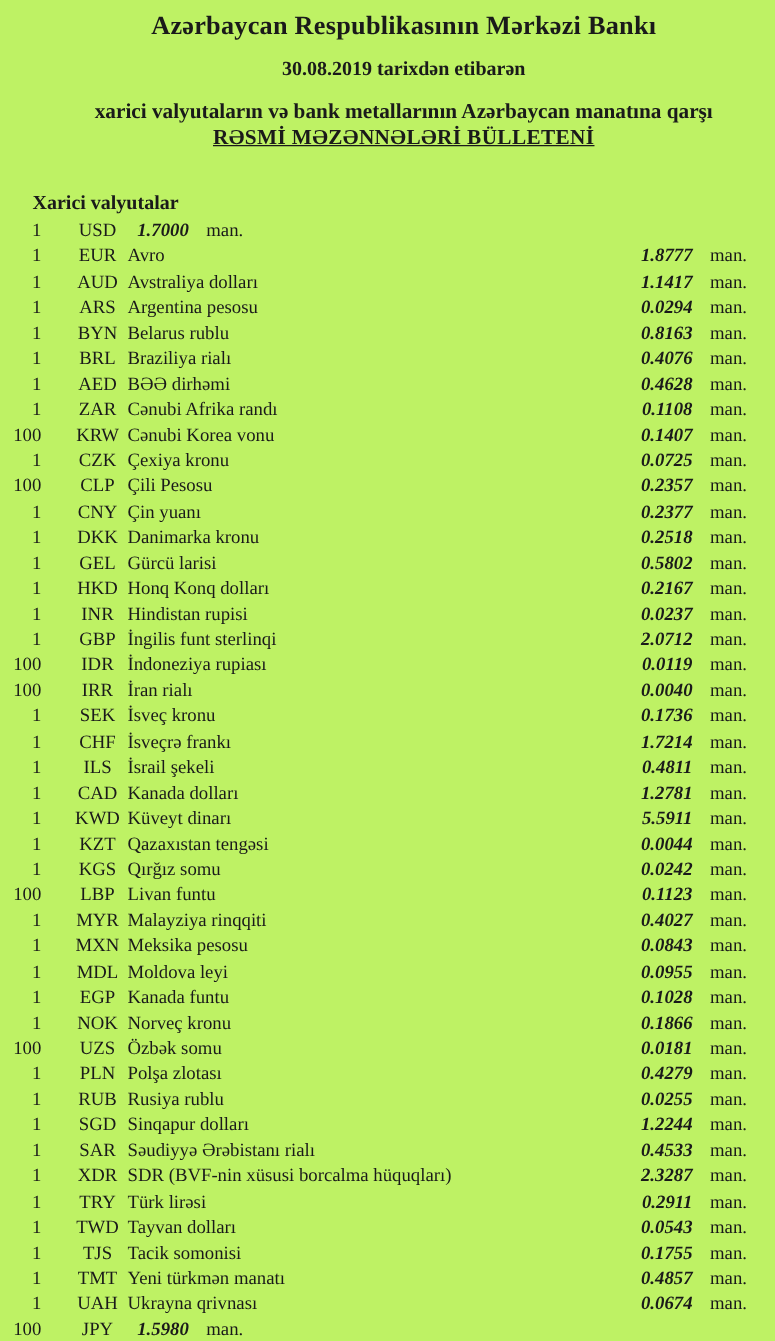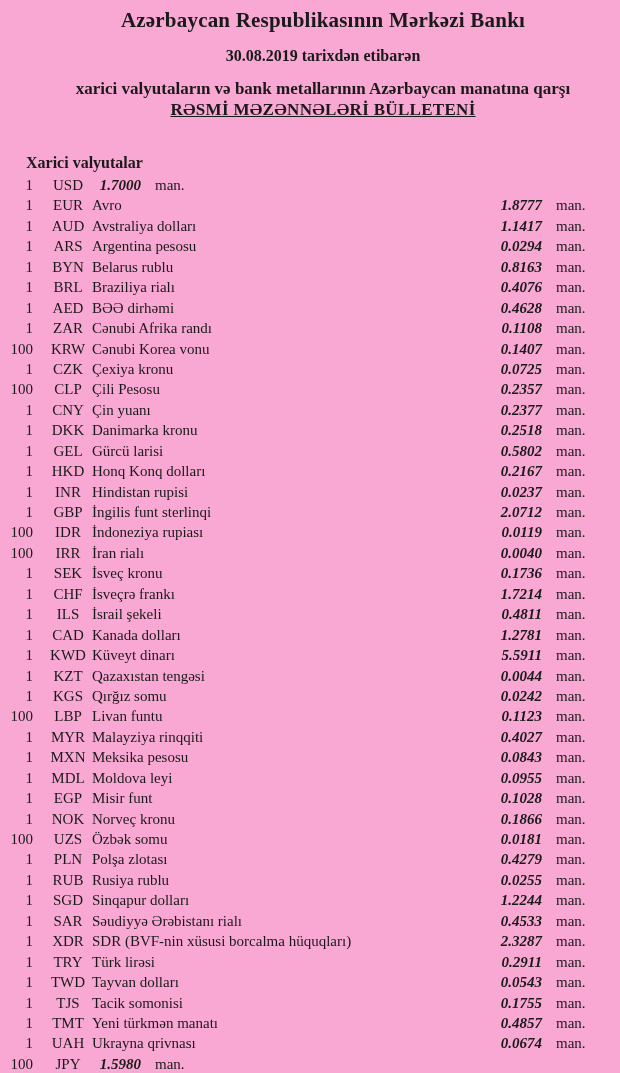--- a/index.html
+++ b/index.html
@@ -5,21 +5,21 @@
   html, body {
     margin: 0;
     padding: 0;
     background: #ffffff;
   }
   .page {
     position: relative;
     width: 620px;
     height: 1073px;
     margin: 0 auto;
-    background: #f9a8d4;
+    background: #bef264;
     color: #1a1a1a;
     font-family: "Liberation Serif", "DejaVu Serif", serif;
     overflow: hidden;
   }
   .header {
     padding-top: 7px;
     padding-left: 26px; 
     text-align: center;
   }
   .bank-title {
@@ -68,42 +68,42 @@
     height: 20.45px;
     white-space: nowrap;
   }
   .cell-qty {
     width: 33px;
     text-align: right;
     flex: 0 0 auto;
   }
   .cell-code {
     width: 42px;
-    margin-left: 14px;
+    margin-left: 24px;
     text-align: center;
     flex: 0 0 auto;
   }
   .cell-name {
     flex: 1 1 auto;
     margin-left: 3px;
     text-align: left;
     overflow: hidden;
   }
   .cell-rate {
     flex: 0 0 auto;
     min-width: 52px;
     text-align: right;
     font-weight: bold;
     font-style: italic;
   }
   .cell-unit {
     flex: 0 0 auto;
     width: 36px;
     margin-left: 14px;
-    margin-right: 28px;
+    margin-right: 16px;
     text-align: left;
   }
 </style>
 </head>
 <body>
 
 <div class="page">
   <div class="header">
     <h1 class="bank-title">Azərbaycan Respublikasının Mərkəzi Bankı</h1>
     <div class="date-line">30.08.2019 tarixdən etibarən</div>
@@ -349,21 +349,21 @@
     <span class="cell-qty">1</span>
     <span class="cell-code">MDL</span>
     <span class="cell-name">Moldova leyi</span>
     <span class="cell-rate">0.0955</span>
     <span class="cell-unit">man.</span>
   </div>
 
   <div class="rate-row">
     <span class="cell-qty">1</span>
     <span class="cell-code">EGP</span>
-    <span class="cell-name">Misir funt</span>
+    <span class="cell-name">Kanada funtu</span>
     <span class="cell-rate">0.1028</span>
     <span class="cell-unit">man.</span>
   </div>
 
   <div class="rate-row">
     <span class="cell-qty">1</span>
     <span class="cell-code">NOK</span>
     <span class="cell-name">Norveç kronu</span>
     <span class="cell-rate">0.1866</span>
     <span class="cell-unit">man.</span>

